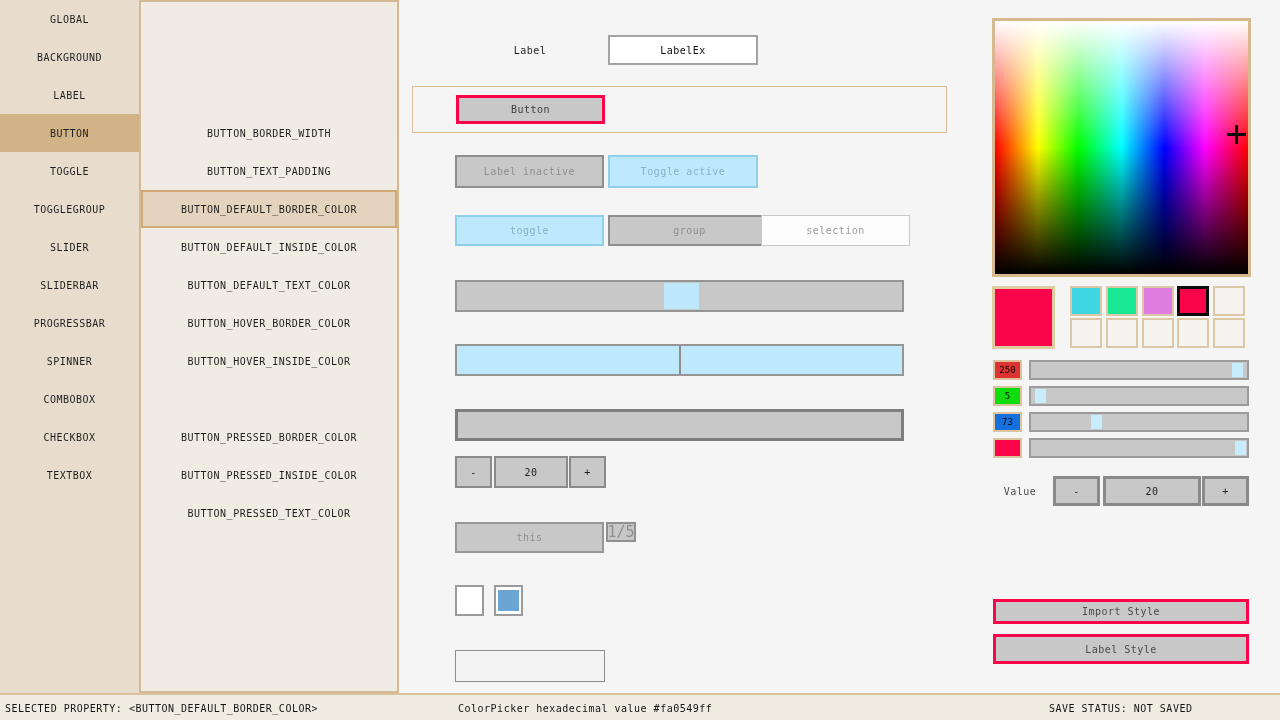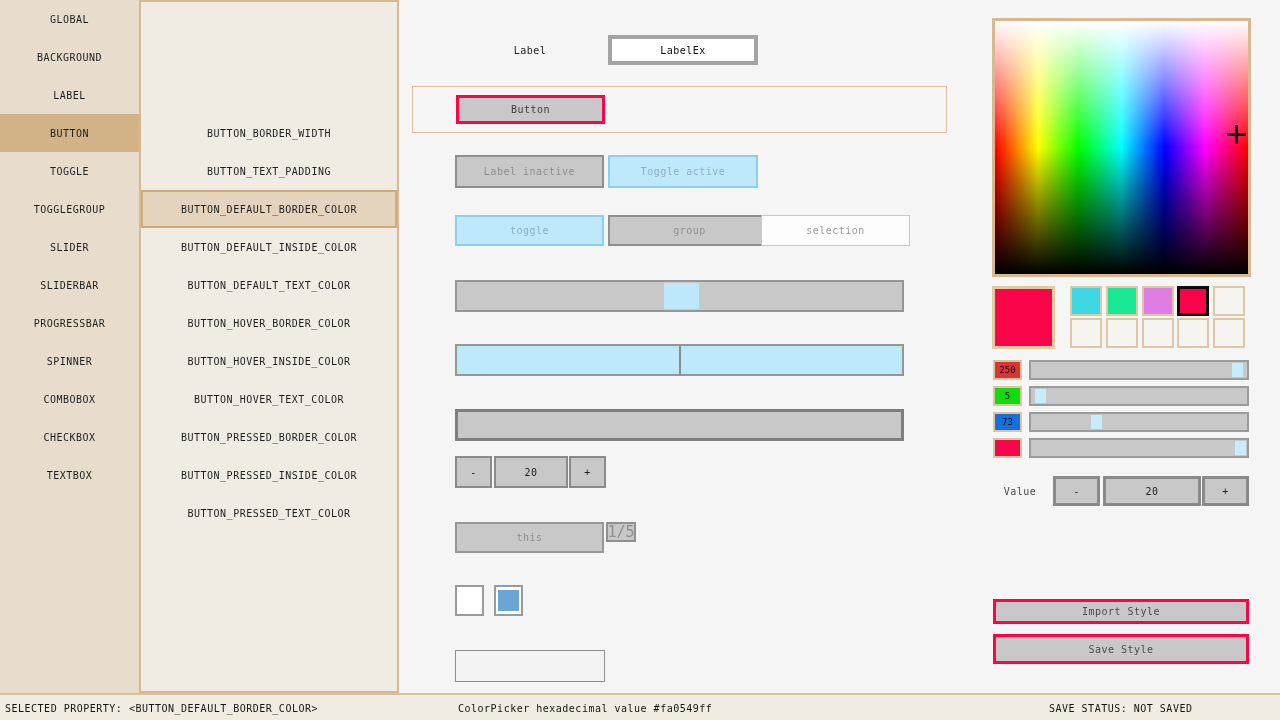--- a/index.html
+++ b/index.html
@@ -23,21 +23,21 @@
   .prop-item.sel { background:#e4d4bd; border:2px solid #d2aa78; }
 
   
   .graybtn { background:#c8c8c8; color:#3c3c3c; }
   .bluebtn { background:#bee9fc; border:2px solid #8ed0ea; color:#8cb0c2; }
   .grayout { color:#8f8f8f; }
 
   #preview-section { left:412px; top:86px; width:535px; height:47px; border:1px solid #dcbf98; }
   #preview-button  { left:456px; top:95px; width:149px; height:29px; border:3px solid #fa0549; }
   #label-caption   { left:455px; top:43px; width:150px; height:14px; }
-  #label-box       { left:608px; top:35px; width:150px; height:30px; background:#ffffff; border:4px solid #a3a3a3; color:#0a0a0a; }
+  #label-box       { left:608px; top:35px; width:150px; height:30px; background:#ffffff; border:2px solid #a3a3a3; color:#0a0a0a; }
   #toggle-inactive { left:455px; top:155px; width:149px; height:33px; border:2px solid #8e8e8e; }
   #toggle-active   { left:608px; top:155px; width:150px; height:33px; }
   #tg-toggle       { left:455px; top:215px; width:149px; height:31px; }
   #tg-group        { left:608px; top:215px; width:163px; height:31px; border:2px solid #8e8e8e; }
   #tg-selection    { left:761px; top:215px; width:149px; height:31px; background:#fdfdfd; border:1px solid #c8c8c8; color:#9a9a9a; }
   #slider          { left:455px; top:280px; width:449px; height:32px; background:#c8c8c8; border:2px solid #969696; }
   #slider-handle   { left:207px; top:1px; width:35px; height:26px; background:#bde8fc; }
   #sliderbar       { left:455px; top:344px; width:449px; height:32px; background:#bee9fc; border:2px solid #969696; }
   #sliderbar-div   { left:222px; top:0; width:2px; height:28px; background:#8e8e8e; }
   #progressbar     { left:455px; top:409px; width:449px; height:32px; background:#c8c8c8; border:3px solid #7e7e7e; }
@@ -102,21 +102,20 @@
 </div>
 
 <div id="props" class="abs">
   <div class="prop-item" style="top:112px">BUTTON_BORDER_WIDTH</div>
   <div class="prop-item" style="top:150px">BUTTON_TEXT_PADDING</div>
   <div class="prop-item sel" style="top:188px">BUTTON_DEFAULT_BORDER_COLOR</div>
   <div class="prop-item" style="top:226px">BUTTON_DEFAULT_INSIDE_COLOR</div>
   <div class="prop-item" style="top:264px">BUTTON_DEFAULT_TEXT_COLOR</div>
   <div class="prop-item" style="top:302px">BUTTON_HOVER_BORDER_COLOR</div>
   <div class="prop-item" style="top:340px">BUTTON_HOVER_INSIDE_COLOR</div>
-  <div class="prop-item" style="top:378px">BUTTON_HOVER_TEXT_COLOR</div>
   <div class="prop-item" style="top:416px">BUTTON_PRESSED_BORDER_COLOR</div>
   <div class="prop-item" style="top:454px">BUTTON_PRESSED_INSIDE_COLOR</div>
   <div class="prop-item" style="top:492px">BUTTON_PRESSED_TEXT_COLOR</div>
 </div>
 
 <div id="label-caption" class="abs cc">Label</div>
 <div id="label-box" class="abs cc">LabelEx</div>
 
 <div id="preview-section" class="abs"></div>
 <div id="preview-button" class="abs cc graybtn">Button</div>
@@ -185,19 +184,19 @@
 <div class="abs chan-bar" style="top:438px;">
   <div class="chan-handle" style="left:204px;"></div>
 </div>
 
 <div id="value-label" class="abs cc">Value</div>
 <div id="vspin-minus" class="abs cc vspin">-</div>
 <div id="vspin-value" class="abs cc vspin">20</div>
 <div id="vspin-plus" class="abs cc vspin">+</div>
 
 <div id="import-btn" class="abs cc style-btn">Import Style</div>
-<div id="save-btn" class="abs cc style-btn">Save Style</div>
+<div id="save-btn" class="abs cc style-btn">Label Style</div>
 
 <div id="statusbar" class="abs">
   <span id="status-left">SELECTED PROPERTY: &lt;BUTTON_DEFAULT_BORDER_COLOR&gt;</span>
   <span id="status-center">ColorPicker hexadecimal value #fa0549ff</span>
   <span id="status-right">SAVE STATUS: NOT SAVED</span>
 </div>
 
 </body></html>

